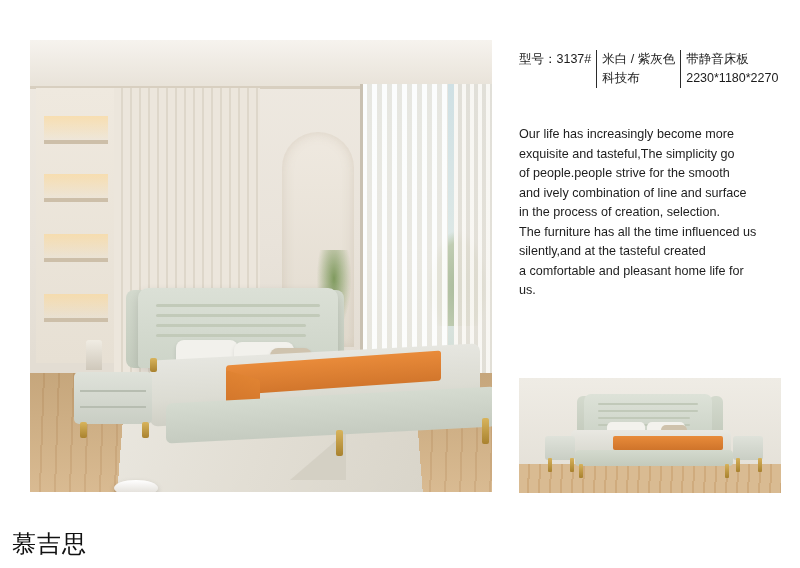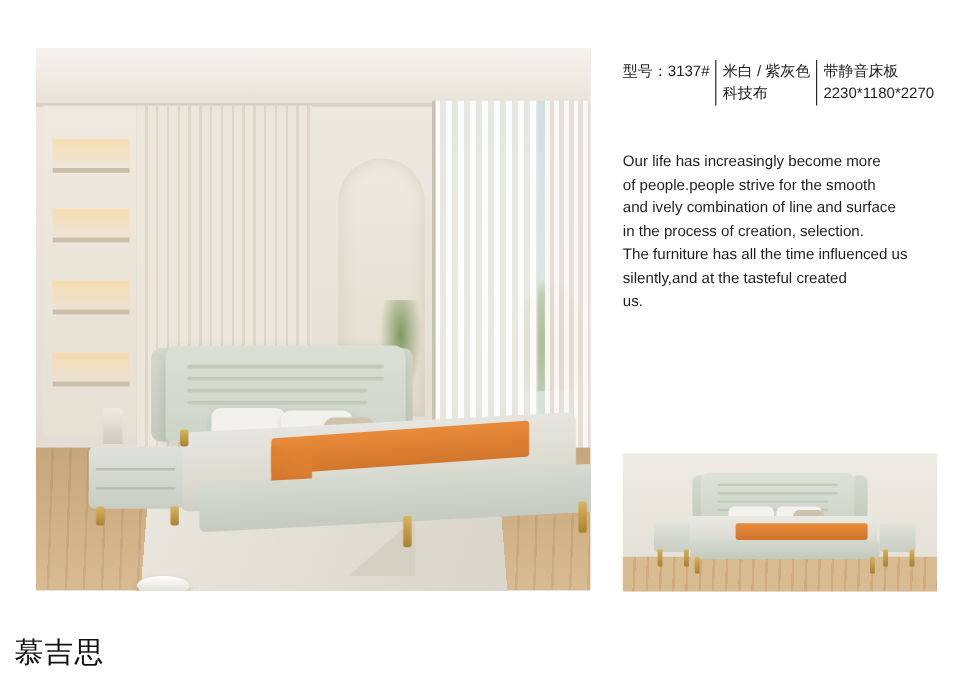--- a/index.html
+++ b/index.html
@@ -360,25 +360,27 @@
     <div class="spec-div"></div>
     <div class="spec-col2">
       <span>带静音床板</span>
       <span>2230*1180*2270</span>
     </div>
   </div>
 </div>
 
 <div class="desc">
   <p>Our life has increasingly become more</p>
+  <p>exquisite and tasteful,The simplicity go</p>
   <p>of people.people strive for the smooth</p>
   <p>and ively combination of line and surface</p>
   <p>in the process of creation, selection.</p>
   <p>The furniture has all the time influenced us</p>
   <p>silently,and at the tasteful created</p>
+  <p>a comfortable and pleasant home life for</p>
   <p>us.</p>
 </div>
 
 <div class="thumb">
   <div class="t-wall"></div>
   <div class="t-floor"></div>
 
   <div class="t-wing" style="left:58px"></div>
   <div class="t-wing" style="left:190px"></div>
   <div class="t-headboard">

